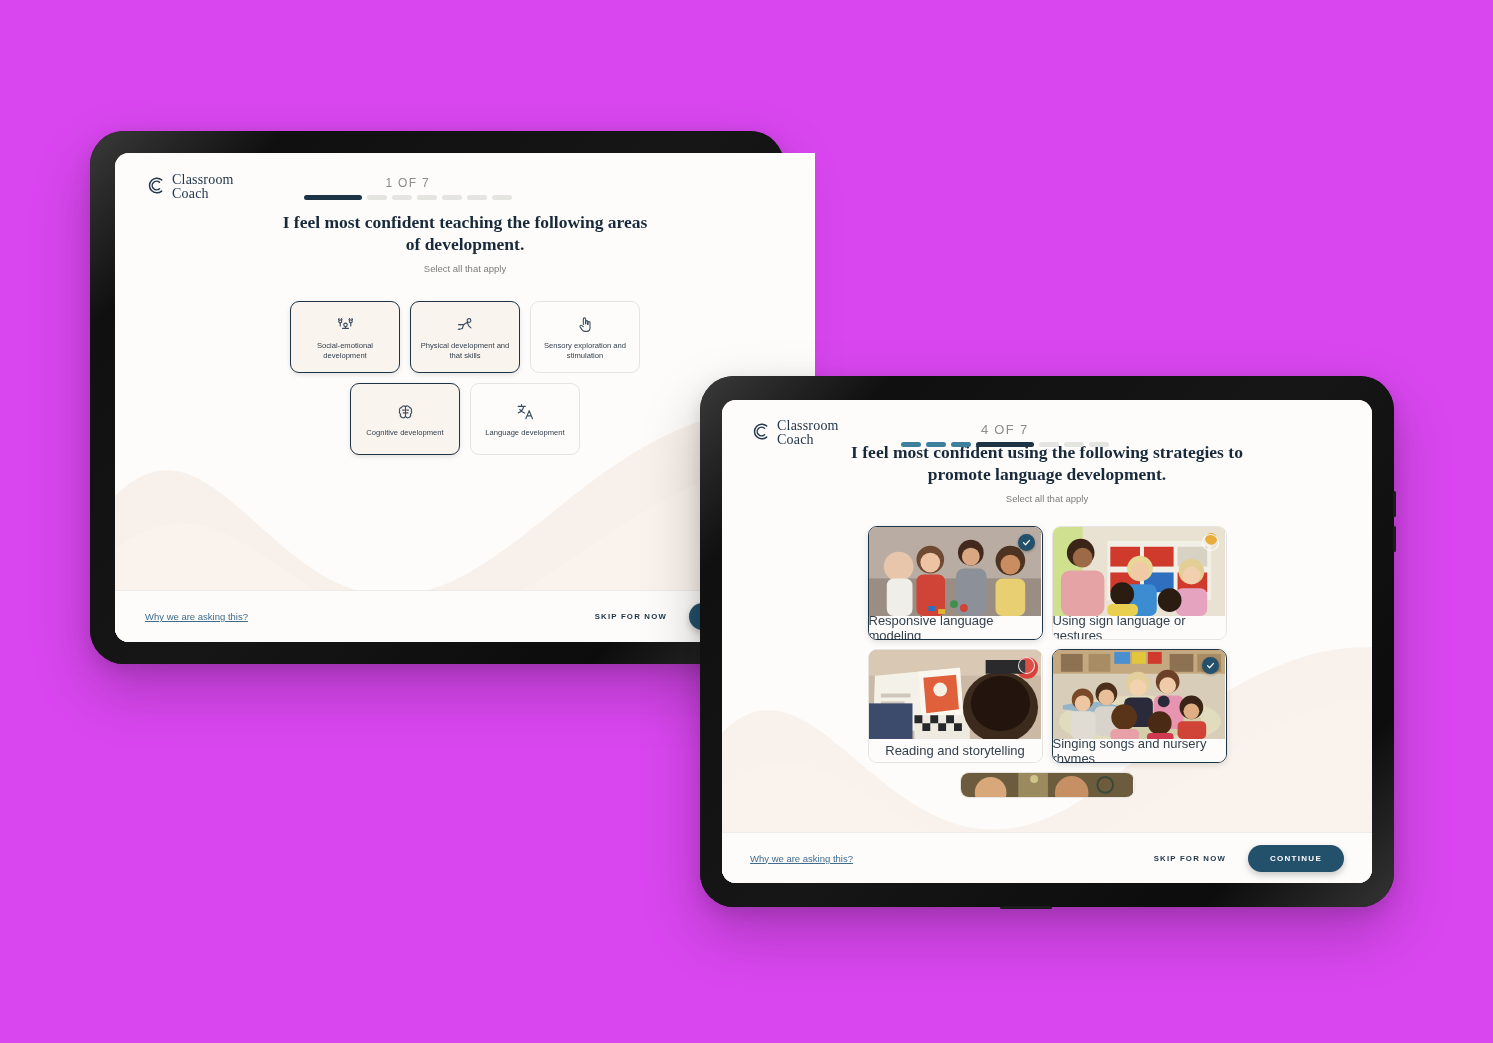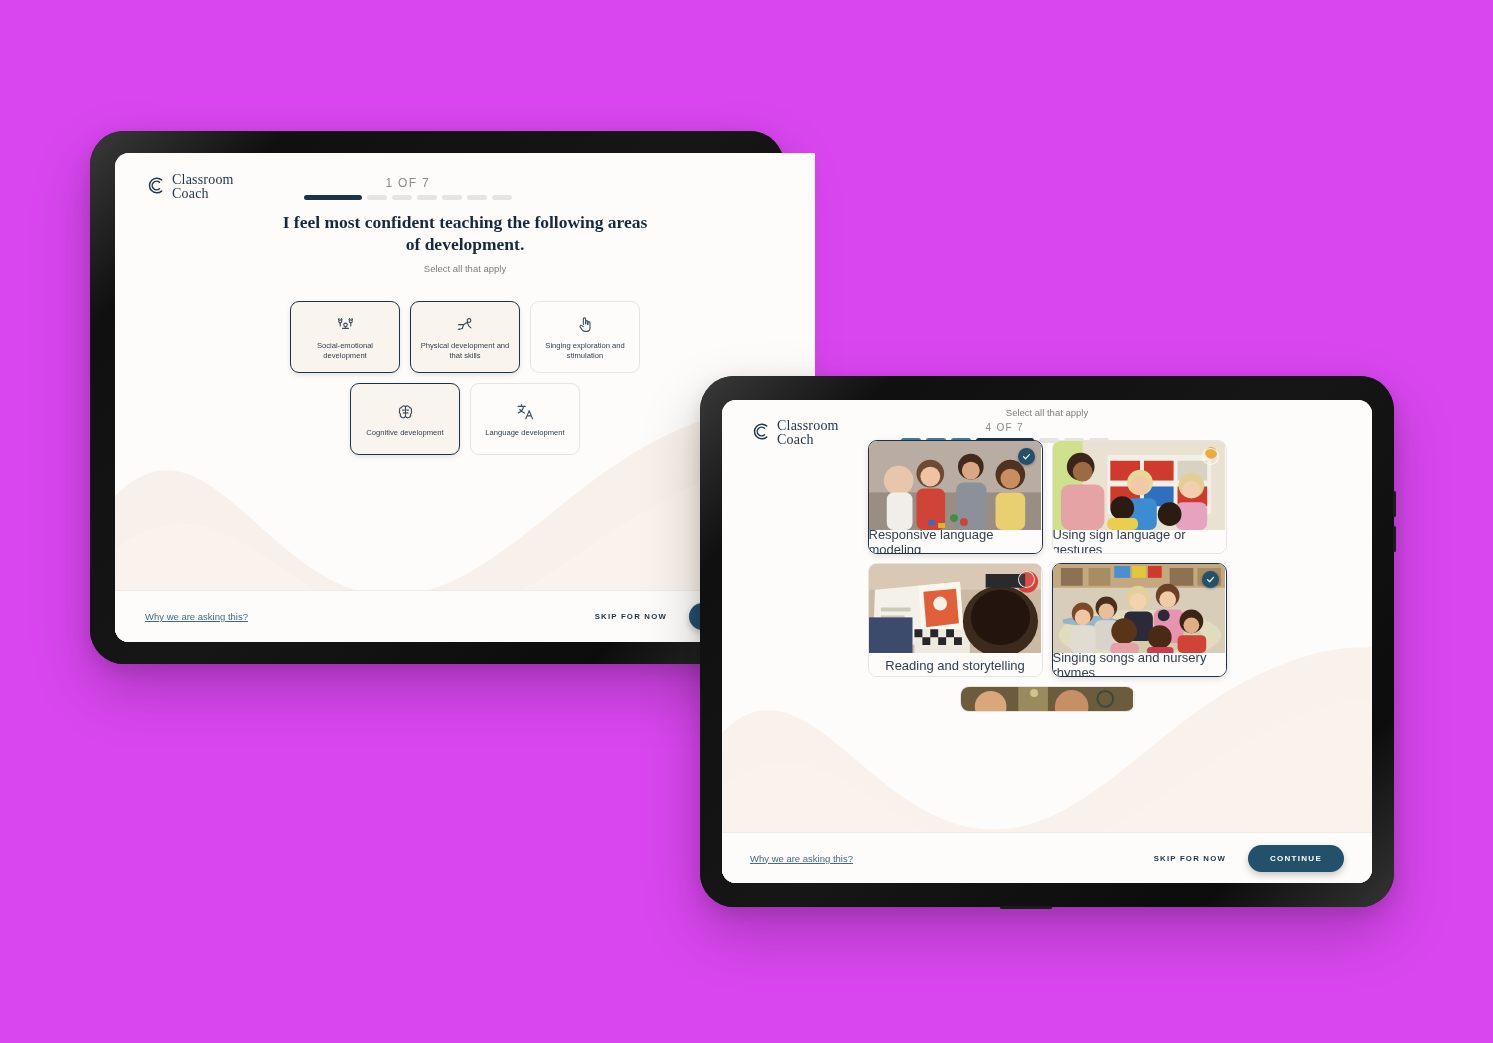--- a/index.html
+++ b/index.html
@@ -98,21 +98,21 @@
   #t1 .footer { height: 52px; padding: 0 30px; }
   #t1 .why { font-size: 9.5px; }
   #t1 .skip { font-size: 7.8px; margin-left: auto; margin-right: 22px; }
   #t1 .cta { width: 96px; height: 27px; font-size: 8px; }
 
   
   #t2 .topbar { padding: 19px 28px 0 28px; }
   #t2 .logo-mark svg { width: 21px; height: 21px; }
   #t2 .logo-words { font-size: 14px; }
   #t2 .progress-wrap { margin-left: 62px; margin-top: 3px; }
-  #t2 .progress-label { font-size: 10px; margin-bottom: 5px; }
+  #t2 .progress-label { font-size: 13px; margin-bottom: 5px; }
   #t2 .seg { width: 20px; }
   #t2 .seg.active { width: 58px; }
   #t2 .qtitle { font-size: 17.5px; margin: 41px auto 0; width: 400px; }
   #t2 .qsub { font-size: 9.5px; margin-top: 7px; }
   #t2 .cards { gap: 9px; margin: 22px auto 0; width: 360px; }
   #t2 .card { width: 175px; }
   #t2 .card .photo { height: 90px; }
   #t2 .card .cap { height: 22px; font-size: 13px; }
   #t2 .badge { width: 17px; height: 17px; right: 7px; top: 7px; }
   #t2 .footer { height: 51px; padding: 0 28px; }
@@ -196,21 +196,21 @@
           </div>
 
           <div class="chip">
             <span class="ico">
               <svg width="20" height="21" viewBox="0 0 24 24" fill="none" stroke="#3c4d5e" stroke-width="1.3" stroke-linecap="round" stroke-linejoin="round">
                 <path d="M10 12V5.4a1.4 1.4 0 0 1 2.8 0V11"></path>
                 <path d="M12.8 11V8.6a1.3 1.3 0 0 1 2.6 0V12"></path>
                 <path d="M15.4 12V9.8a1.3 1.3 0 0 1 2.6 0v6.4a4 4 0 0 1-4 4h-2.2a4 4 0 0 1-3.2-1.7l-2.4-3.4a1.4 1.4 0 0 1 2.1-1.8L10 14.6"></path>
               </svg>
             </span>
-            <span class="lbl">Singing exploration and stimulation</span>
+            <span class="lbl">Sensory exploration and stimulation</span>
           </div>
 
           <div class="chip sel">
             <span class="ico">
               <svg width="21" height="21" viewBox="0 0 24 24" fill="none" stroke="#3c4d5e" stroke-width="1.3" stroke-linecap="round" stroke-linejoin="round">
                 <path d="M12 6.2v11.4"></path>
                 <path d="M12 6.6a2.6 2.6 0 0 0-4.6 1 2.4 2.4 0 0 0-2 3.6 2.5 2.5 0 0 0 1 3.7A2.6 2.6 0 0 0 12 17.4"></path>
                 <path d="M12 6.6a2.6 2.6 0 0 1 4.6 1 2.4 2.4 0 0 1 2 3.6 2.5 2.5 0 0 1-1 3.7A2.6 2.6 0 0 1 12 17.4"></path>
                 <path d="M8.6 10.4h2M13.4 10.4h2M9.4 13.6h1.6M13 13.6h1.8"></path>
               </svg>
@@ -273,20 +273,21 @@
               <span class="seg done"></span>
               <span class="seg done"></span>
               <span class="seg active"></span>
               <span class="seg"></span>
               <span class="seg"></span>
               <span class="seg"></span>
             </div>
           </div>
         </div>
 
+        <h1 class="qtitle">I feel most confident using the following strategies to promote language development.</h1>
         <div class="qsub">Select all that apply</div>
 
         <div class="cards">
 
           <div class="card sel">
             <div class="photo">
               <svg class="ph" viewBox="0 0 175 90" preserveAspectRatio="none">
                 <rect width="175" height="90" fill="#b9ada3"></rect>
                 <rect y="52" width="175" height="38" fill="#9a8e84"></rect>
                 <circle cx="30" cy="40" r="15" fill="#e8c6ab"></circle>

